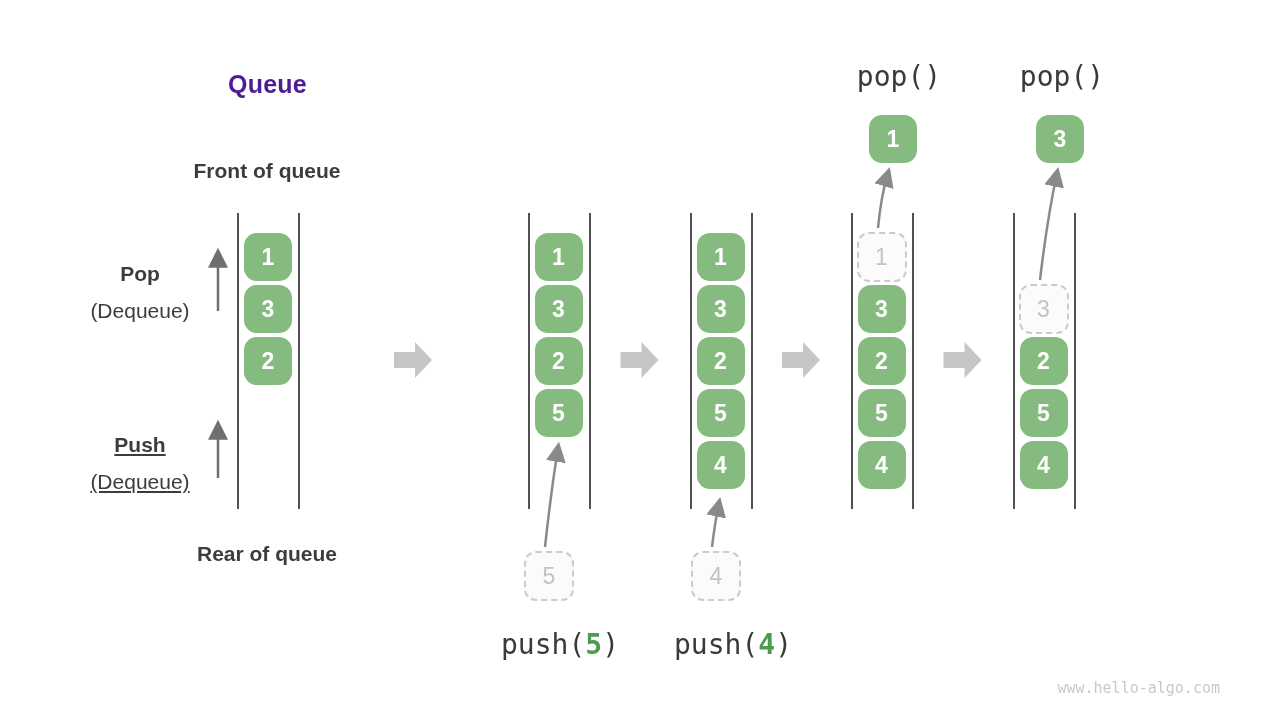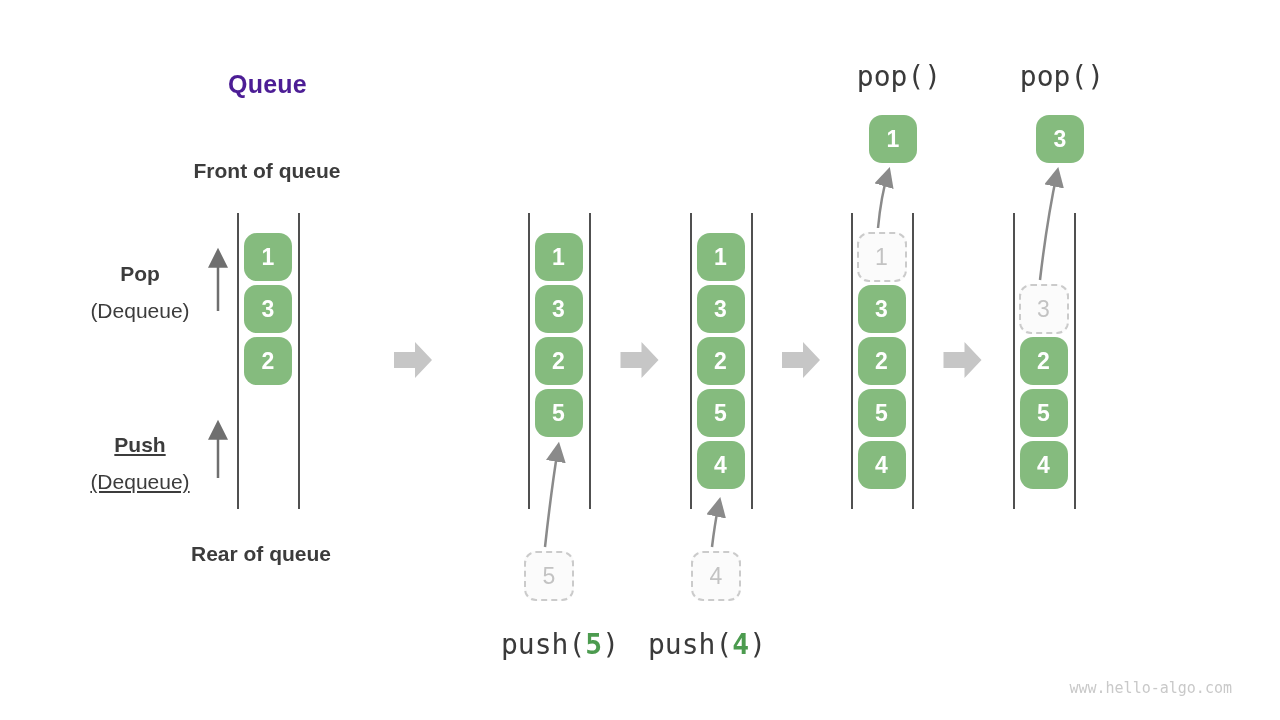--- a/index.html
+++ b/index.html
@@ -34,23 +34,23 @@
   <div class="abs sidegroup" style="left:50px; top:261px; width:180px;">
     <div class="b">Pop</div>
     <div class="sub">(Dequeue)</div>
   </div>
 
   <div class="abs sidegroup" style="left:50px; top:432px; width:180px;text-decoration:underline;">
     <div class="b">Push</div>
     <div class="sub">(Dequeue)</div>
   </div>
 
-  <div class="abs hlabel" style="left:111px; top:542px; width:300px;">Rear of queue</div>
+  <div class="abs hlabel" style="left:117px; top:542px; width:300px;">Rear of queue</div>
 
-  <div class="abs watermark" style="right:48px; top:679px;">www.hello-algo.com</div>
+  <div class="abs watermark" style="right:60px; top:679px;">www.hello-algo.com</div>
 
   <svg class="overlay" width="1280" height="720">
     <defs>
       <marker id="mThin" markerWidth="10" markerHeight="10" refX="5.5" refY="4" orient="auto">
         <path d="M0,0 L8,4 L0,8 Z" fill="#6f6f6f"></path>
       </marker>
       <marker id="mConn" markerWidth="10" markerHeight="10" refX="5.5" refY="4" orient="auto">
         <path d="M0,0 L8,4 L0,8 Z" fill="#8a8a8a"></path>
       </marker>
     </defs>
@@ -85,21 +85,21 @@
     <div class="abs cell dashed" style="left: 524px; top: 551px;">5</div>
     <div class="abs oplabel" style="left: 560px; top: 628px;"><span>push(</span><span class="arg" style="color: rgb(76, 155, 79);">5</span><span>)</span></div>
     <div class="abs vline" style="left: 689.5px; top: 213px; height: 296px; background: rgb(80, 80, 80);"></div>
     <div class="abs vline" style="left: 750.5px; top: 213px; height: 296px; background: rgb(80, 80, 80);"></div>
     <div class="abs cell" style="left: 696.5px; top: 233px; background: rgb(133, 187, 126);">1</div>
     <div class="abs cell" style="left: 696.5px; top: 285px; background: rgb(133, 187, 126);">3</div>
     <div class="abs cell" style="left: 696.5px; top: 337px; background: rgb(133, 187, 126);">2</div>
     <div class="abs cell" style="left: 696.5px; top: 389px; background: rgb(133, 187, 126);">5</div>
     <div class="abs cell" style="left: 696.5px; top: 441px; background: rgb(133, 187, 126);">4</div>
     <div class="abs cell dashed" style="left: 691px; top: 551px;">4</div>
-    <div class="abs oplabel" style="left: 707px; top: 628px;"><span>push(</span><span class="arg" style="color: rgb(76, 155, 79);">4</span><span>)</span></div>
+    <div class="abs oplabel" style="left: 733px; top: 628px;"><span>push(</span><span class="arg" style="color: rgb(76, 155, 79);">4</span><span>)</span></div>
     <div class="abs vline" style="left: 850.5px; top: 213px; height: 296px; background: rgb(80, 80, 80);"></div>
     <div class="abs vline" style="left: 911.5px; top: 213px; height: 296px; background: rgb(80, 80, 80);"></div>
     <div class="abs cell dashed" style="left: 856.5px; top: 232px;">1</div>
     <div class="abs cell" style="left: 857.5px; top: 285px; background: rgb(133, 187, 126);">3</div>
     <div class="abs cell" style="left: 857.5px; top: 337px; background: rgb(133, 187, 126);">2</div>
     <div class="abs cell" style="left: 857.5px; top: 389px; background: rgb(133, 187, 126);">5</div>
     <div class="abs cell" style="left: 857.5px; top: 441px; background: rgb(133, 187, 126);">4</div>
     <div class="abs cell" style="left: 869px; top: 115px; background: rgb(133, 187, 126);">1</div>
     <div class="abs oplabel" style="left: 899px; top: 60px;"><span>pop()</span></div>
     <div class="abs vline" style="left: 1012.5px; top: 213px; height: 296px; background: rgb(80, 80, 80);"></div>

